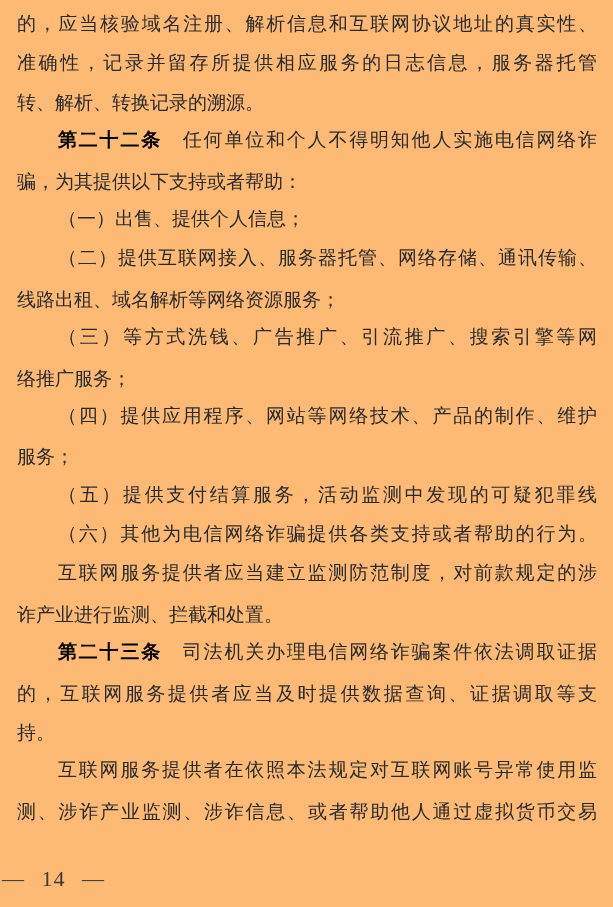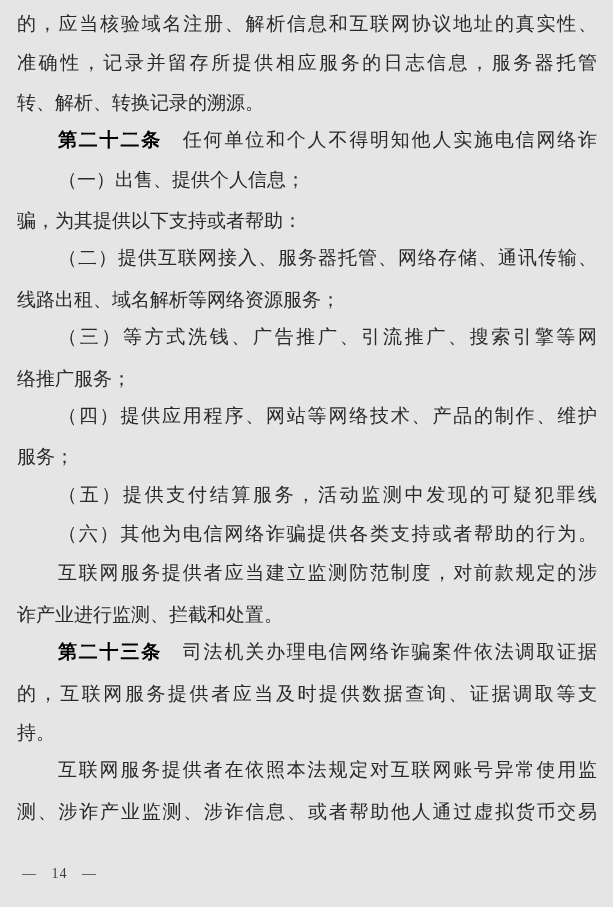--- a/index.html
+++ b/index.html
@@ -9,21 +9,21 @@
   }
   body {
     width: 613px;
     height: 907px;
     font-family: "Liberation Serif", "DejaVu Serif", serif;
   }
   .page {
     position: relative;
     width: 613px;
     height: 907px;
-    background: #e5e5e5;
+    background: #fdba74;
     overflow: hidden;
   }
   .doc {
     position: absolute;
     left: 17px;
     top: 4px;
     width: 580px;
   }
   .line {
     height: 39.4px;
@@ -40,40 +40,40 @@
     text-align: justify;
     text-align-last: justify;
   }
   .seg { font-weight: normal; }
   .seg.bold {
     font-weight: bold;
     color: #000000;
   }
   .footer {
     position: absolute;
-    left: 22px;
+    left: 2px;
     top: 866px;
-    font-size: 14px;
+    font-size: 22px;
     color: #3a3a3a;
     letter-spacing: 1px;
     word-spacing: 10px;
     white-space: pre;
   }
 </style>
 </head>
 <body>
 
 <div class="page">
   <div class="doc">
       <div class="line stretch"><span class="seg">的，应当核验域名注册、解析信息和互联网协议地址的真实性、</span></div>
       <div class="line stretch"><span class="seg">准确性，记录并留存所提供相应服务的日志信息，服务器托管</span></div>
       <div class="line"><span class="seg">转、解析、转换记录的溯源。</span></div>
       <div class="line indent stretch"><span class="seg bold">第二十二条</span><span class="seg">　任何单位和个人不得明知他人实施电信网络诈</span></div>
+      <div class="line"><span class="seg">骗，为其提供以下支持或者帮助：</span></div>
       <div class="line indent"><span class="seg">（一）出售、提供个人信息；</span></div>
-      <div class="line"><span class="seg">骗，为其提供以下支持或者帮助：</span></div>
       <div class="line indent stretch"><span class="seg">（二）提供互联网接入、服务器托管、网络存储、通讯传输、</span></div>
       <div class="line"><span class="seg">线路出租、域名解析等网络资源服务；</span></div>
       <div class="line indent stretch"><span class="seg">（三）等方式洗钱、广告推广、引流推广、搜索引擎等网</span></div>
       <div class="line"><span class="seg">络推广服务；</span></div>
       <div class="line indent stretch"><span class="seg">（四）提供应用程序、网站等网络技术、产品的制作、维护</span></div>
       <div class="line"><span class="seg">服务；</span></div>
       <div class="line indent stretch"><span class="seg">（五）提供支付结算服务，活动监测中发现的可疑犯罪线</span></div>
       <div class="line indent stretch"><span class="seg">（六）其他为电信网络诈骗提供各类支持或者帮助的行为。</span></div>
       <div class="line indent stretch"><span class="seg">互联网服务提供者应当建立监测防范制度，对前款规定的涉</span></div>
       <div class="line"><span class="seg">诈产业进行监测、拦截和处置。</span></div>

